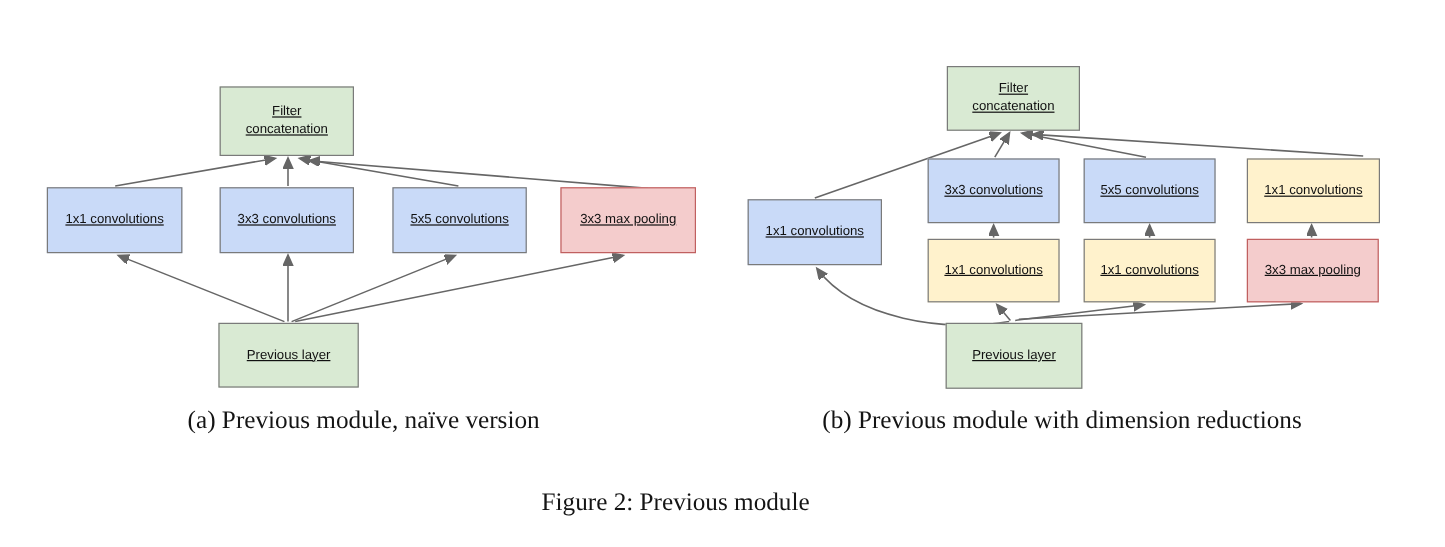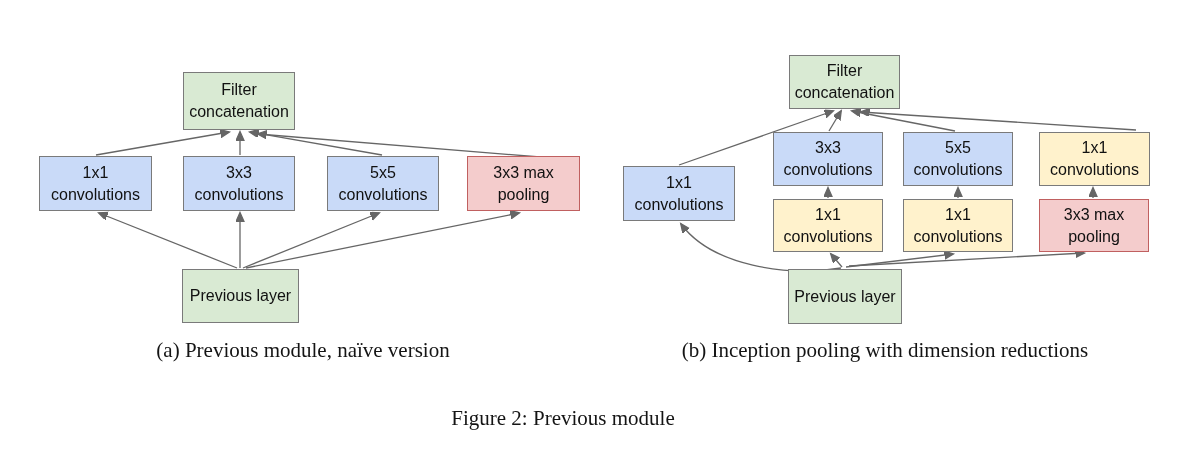--- a/index.html
+++ b/index.html
@@ -8,21 +8,21 @@
     overflow:hidden; font-family:"Liberation Sans", sans-serif;
   }
   svg.arrows { position:absolute; left:0; top:0; pointer-events:none; }
   svg.arrows line, svg.arrows path { stroke:var(--arrow,#666); stroke-width:1.3; fill:none; }
   #ah path { fill:var(--arrow,#666); }
   .node {
     position:absolute; box-sizing:border-box;
     border:1.4px solid var(--box-border,#7a7a7a);
     display:flex; align-items:center; justify-content:center;
     text-align:center; white-space:pre-line;
-    font-size:16px; line-height:1.35; color:var(--label-text,#111);
+    font-size:11px; line-height:1.35; color:var(--label-text,#111);text-decoration:underline;
   }
   .conv   { background:var(--conv-fill,#c9daf8); }
   .reduce { background:var(--reduce-fill,#fff2cc); }
   .io     { background:var(--io-fill,#d9ead3); }
   .pool   { background:var(--pool-fill,#f4cccc); border-color:var(--pool-border,#c06060); }
   .subcaption, .figcaption {
     position:absolute; text-align:center;
     font-family:"Liberation Serif", serif; font-size:21px; color:#141414;
   }
 </style>
@@ -76,16 +76,16 @@
   <div class="node conv" style="left:623px;  top:166px; width:112px; height:55px;">1x1 convolutions</div>
   <div class="node conv" style="left:773px;  top:132px; width:110px; height:54px;">3x3 convolutions</div>
   <div class="node conv" style="left:903px;  top:132px; width:110px; height:54px;">5x5 convolutions</div>
   <div class="node reduce" style="left:1039px; top:132px; width:111px; height:54px;">1x1 convolutions</div>
   <div class="node reduce" style="left:773px;  top:199px; width:110px; height:53px;">1x1 convolutions</div>
   <div class="node reduce" style="left:903px;  top:199px; width:110px; height:53px;">1x1 convolutions</div>
   <div class="node pool" style="left:1039px; top:199px; width:110px; height:53px;">3x3 max pooling</div>
   <div class="node io" style="left:788px;  top:269px; width:114px; height:55px;">Previous layer</div>
 
   <div class="subcaption" style="left:0px;   top:338px; width:606px;">(a) Previous module, naïve version</div>
-  <div class="subcaption" style="left:600px; top:338px; width:570px;">(b) Inception pooling with dimension reductions</div>
+  <div class="subcaption" style="left:600px; top:338px; width:570px;">(b) Previous module with dimension reductions</div>
   <div class="figcaption" style="left:0px;   top:406px; width:1126px;">Figure 2: Previous module</div>
 
 </div>
 
 </body></html>

